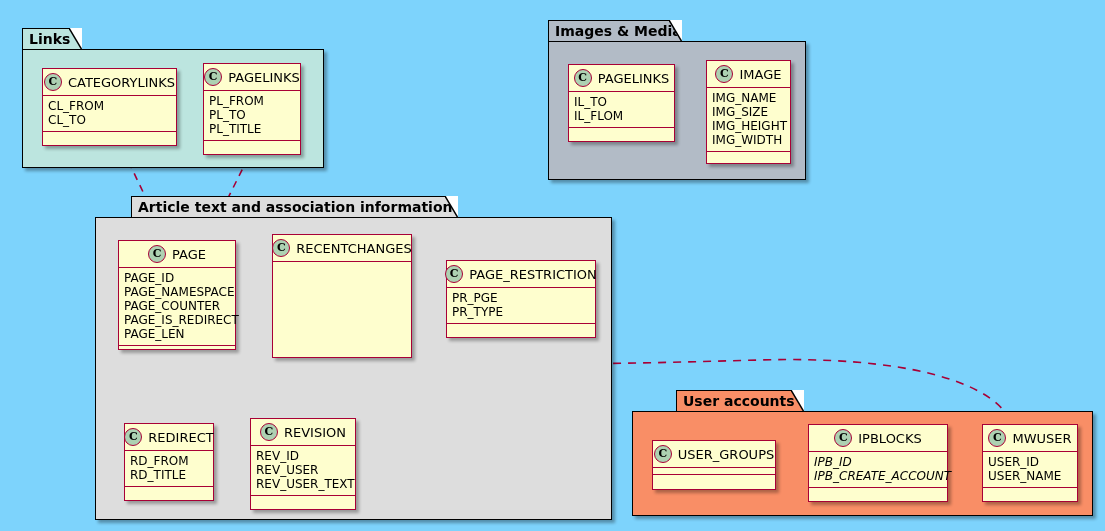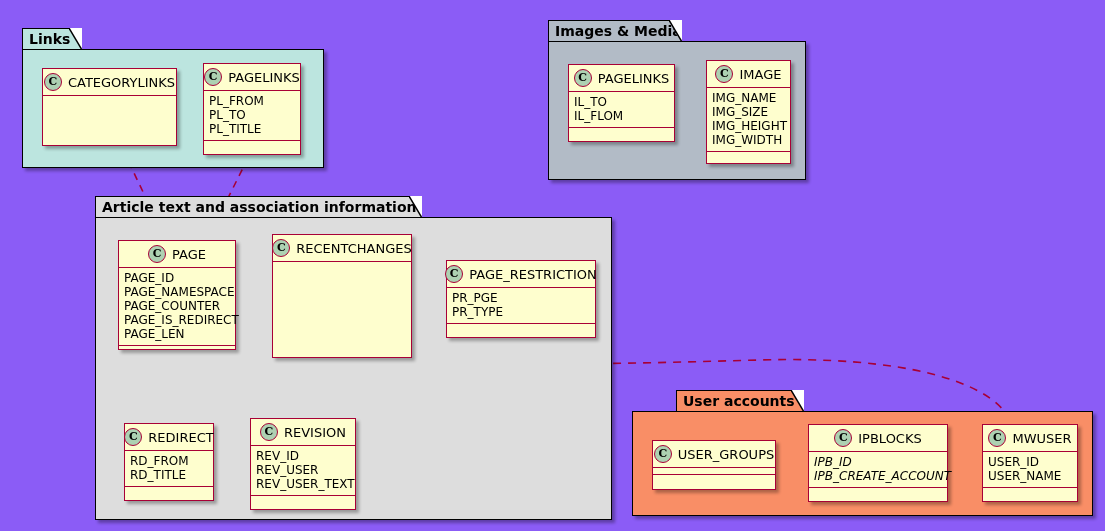--- a/index.html
+++ b/index.html
@@ -5,21 +5,21 @@
 <style>
   html,body{margin:0;padding:0;background:#ffffff;}
   body{
     font-family:"DejaVu Sans", sans-serif;
     -webkit-font-smoothing:antialiased;
   }
   #canvas{
     position:relative;
     width:1105px;
     height:531px;
-    background:#8b5cf6;
+    background:#7dd3fc;
     overflow:hidden;
   }
   
   #links-layer{
     position:absolute;
     left:0; top:0;
     width:1105px; height:531px;
     pointer-events:none;
     z-index:1;
   }
@@ -149,21 +149,21 @@
       <span>Images &amp; Media</span>
       <svg class="pkg-tab-fold" viewBox="0 0 13 22" xmlns="http://www.w3.org/2000/svg">
         <path d="M 0 0 L 13 22 L 13 0 Z" fill="#ffffff" stroke="none"></path>
         <path d="M 0 0 L 13 22" stroke="#000000" stroke-width="1.4" fill="none"></path>
       </svg>
     </div>
     <div class="pkg-body" style="top: 21px; width: 258px; height: 139px; background: rgb(178, 187, 198); border-color: rgb(0, 0, 0);"></div>
   </div>
 
   <div class="pkg" id="pkg-article_text" style="left: 95px; top: 196px; width: 517px; height: 324px;">
-    <div class="pkg-tab" style="width: 327px; height: 21px; background: rgb(221, 221, 221); border-color: rgb(0, 0, 0);">
+    <div class="pkg-tab" style="width: 327px; height: 21px; background: rgb(221, 221, 221); border-color: rgb(0, 0, 0); margin-left: 36px;">
       <span>Article text and association information</span>
       <svg class="pkg-tab-fold" viewBox="0 0 13 22" xmlns="http://www.w3.org/2000/svg">
         <path d="M 0 0 L 13 22 L 13 0 Z" fill="#ffffff" stroke="none"></path>
         <path d="M 0 0 L 13 22" stroke="#000000" stroke-width="1.4" fill="none"></path>
       </svg>
     </div>
     <div class="pkg-body" style="top: 21px; width: 517px; height: 303px; background: rgb(221, 221, 221); border-color: rgb(0, 0, 0);"></div>
   </div>
 
   <div class="pkg" id="pkg-user_accounts" style="left: 632px; top: 390px; width: 461px; height: 126px;">
@@ -176,20 +176,24 @@
     </div>
     <div class="pkg-body" style="top: 21px; width: 461px; height: 105px; background: rgb(249, 142, 102); border-color: rgb(0, 0, 0);"></div>
   </div>
 
   <div id="classes-host">
       <div class="cls" style="left: 42px; top: 68px; width: 135px; height: 78px; background: rgb(254, 254, 206); border-color: rgb(168, 0, 54);">
         <div class="cls-head" style="border-bottom-color: rgb(168, 0, 54);">
           <div class="cls-badge" style="background: rgb(173, 209, 178); border-color: rgb(168, 0, 54);">C</div>
           <div class="cls-title">CATEGORYLINKS</div>
         </div>
+        <div class="cls-attrs" style="border-bottom-color: rgb(168, 0, 54);">
+          <div class="attr">CL_FROM</div>
+          <div class="attr">CL_TO</div>
+        </div>
         <div class="cls-ops"></div>
       </div>
       <div class="cls" style="left: 203px; top: 63px; width: 98px; height: 92px; background: rgb(254, 254, 206); border-color: rgb(168, 0, 54);">
         <div class="cls-head" style="border-bottom-color: rgb(168, 0, 54);">
           <div class="cls-badge" style="background: rgb(173, 209, 178); border-color: rgb(168, 0, 54);">C</div>
           <div class="cls-title">PAGELINKS</div>
         </div>
         <div class="cls-attrs" style="border-bottom-color: rgb(168, 0, 54);">
           <div class="attr">PL_FROM</div>
           <div class="attr">PL_TO</div>

